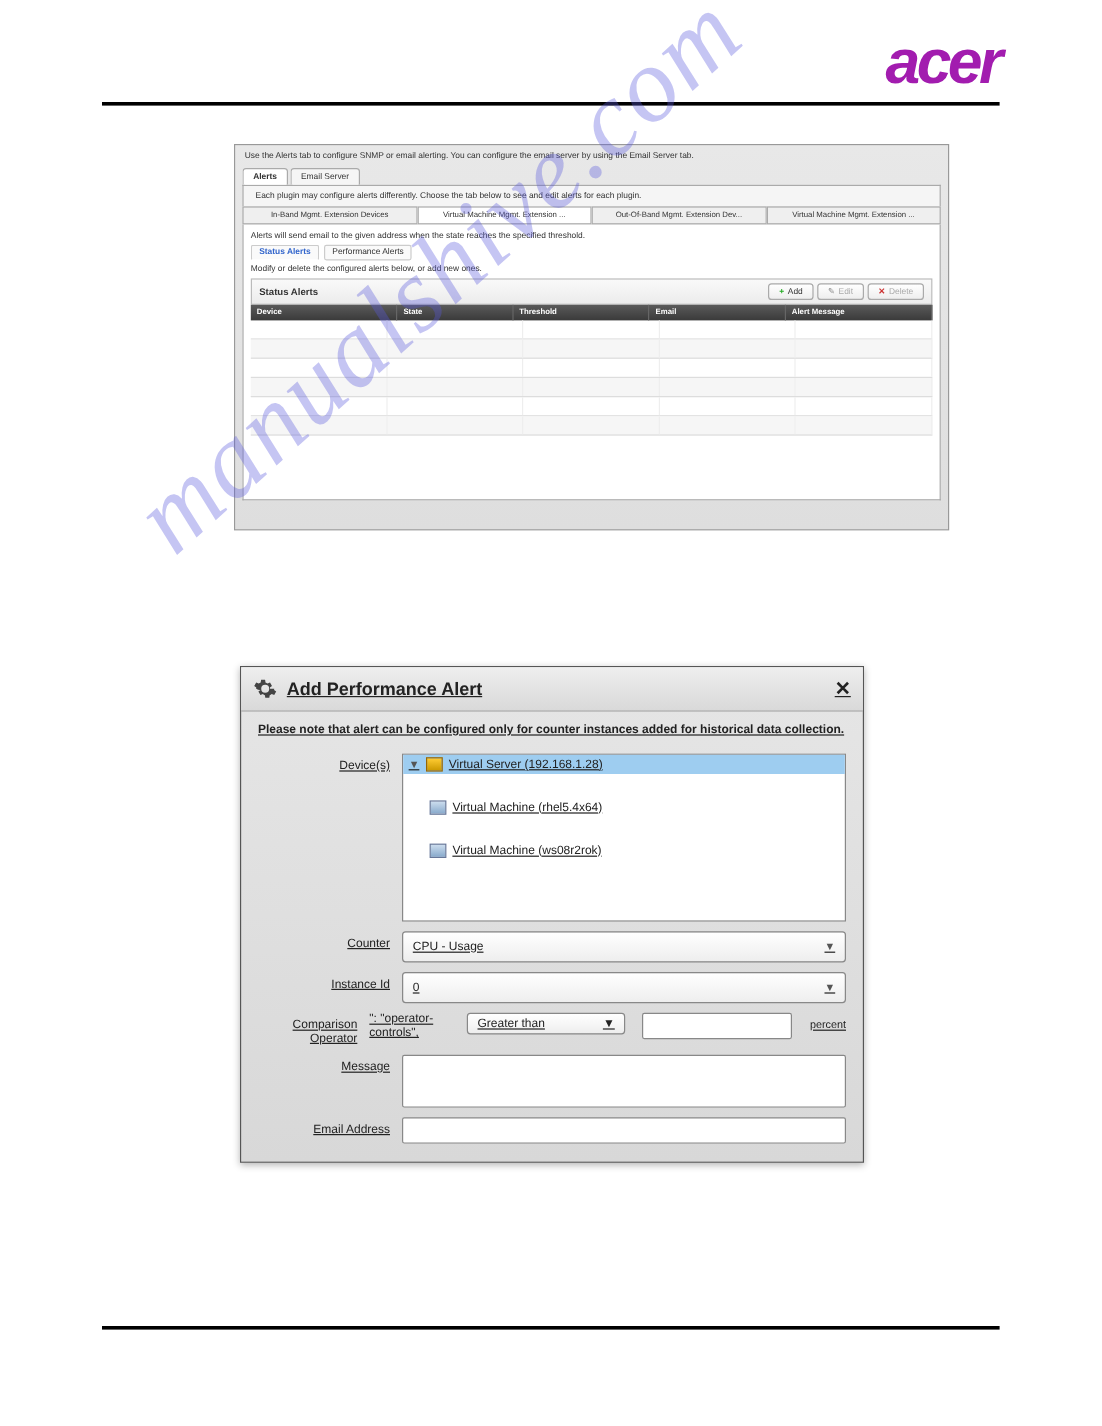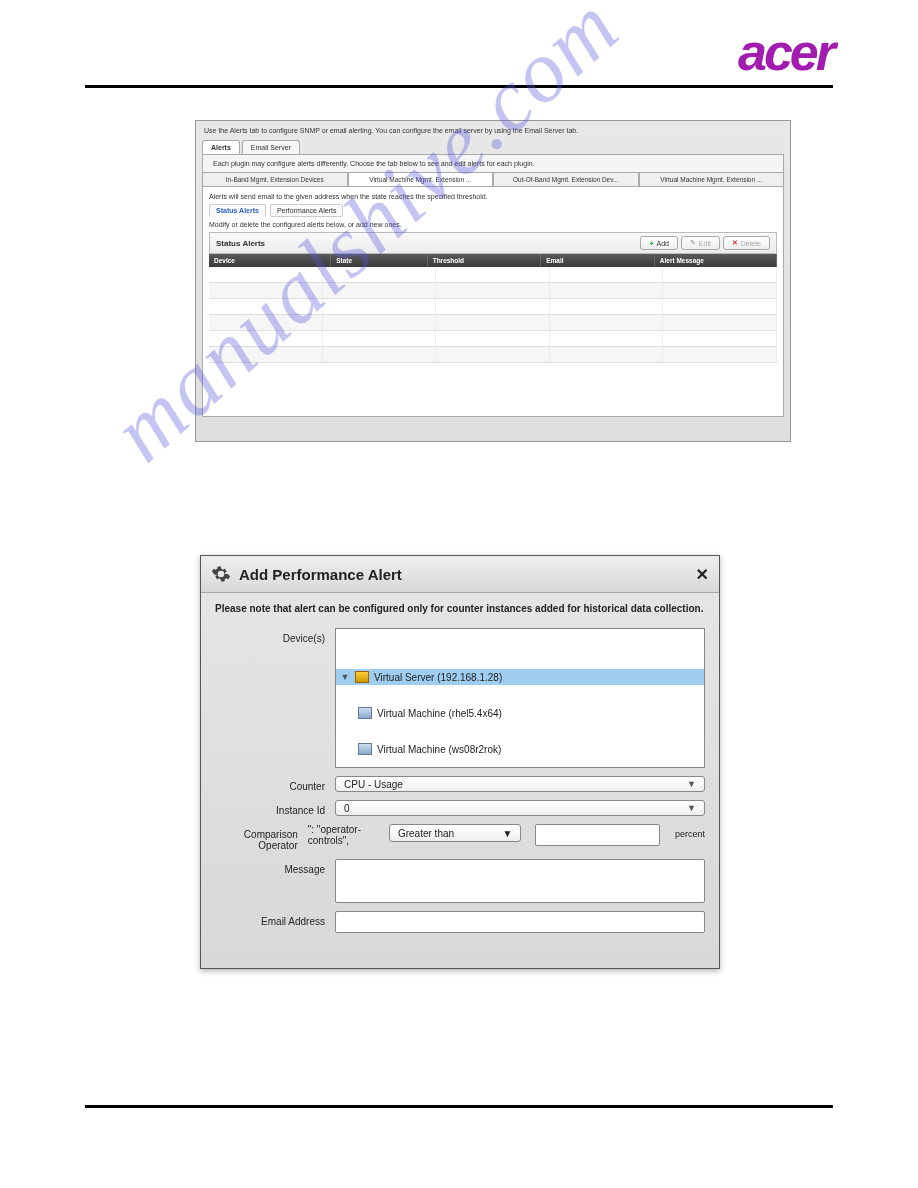--- a/index.html
+++ b/index.html
@@ -147,20 +147,21 @@
     position: absolute;
     top: 555px;
     left: 200px;
     width: 520px;
     height: 414px;
     border: 1px solid #555;
     background: linear-gradient(#e6e6e6, #d8d8d8);
     font-size: 10px;
     color: #222;
     box-shadow: 0 2px 6px rgba(0,0,0,0.3);
+    text-decoration: underline;
   }
   .panel2-header {
     display: flex;
     align-items: center;
     gap: 8px;
     padding: 8px 10px;
     background: linear-gradient(#eee,#d9d9d9);
     border-bottom: 1px solid #aaa;
   }
   .gear-icon {
@@ -197,40 +198,40 @@
     border: 1px solid #888;
     padding: 0;
     font-size: 10px;
   }
   .tree-row {
     display: flex;
     align-items: center;
     gap: 5px;
     padding: 2px 4px;
   }
-  .tree-row.selected { background: #9ecdf0; margin-top: 40px; }
+  .tree-row.selected { background: #9ecdf0; }
   .tree-arrow { font-size: 9px; color: #555; width: 10px; text-align: center; }
   .tree-arrow.right::before { content: "▶"; }
   .tree-arrow.down::before { content: "▼"; }
   .server-icon {
     width: 14px; height: 12px;
     background: linear-gradient(#ffcc33,#cc9900);
     border: 1px solid #996600;
     display: inline-block;
   }
   .vm-icon {
     width: 14px; height: 12px;
     background: linear-gradient(#cde,#8ac);
     border: 1px solid #679;
     display: inline-block;
   }
   .indent1 { padding-left: 22px; margin-top: 20px; }
   .select-wide {
     flex: 1;
-    height: 16px;
+    height: 26px;
     background: linear-gradient(#fff,#eee);
     border: 1px solid #888;
     border-radius: 3px;
     display: flex;
     align-items: center;
     justify-content: space-between;
     padding: 0 8px;
   }
   .select-wide .sel-arrow { font-size: 9px; color: #555; }
   .select-small {

